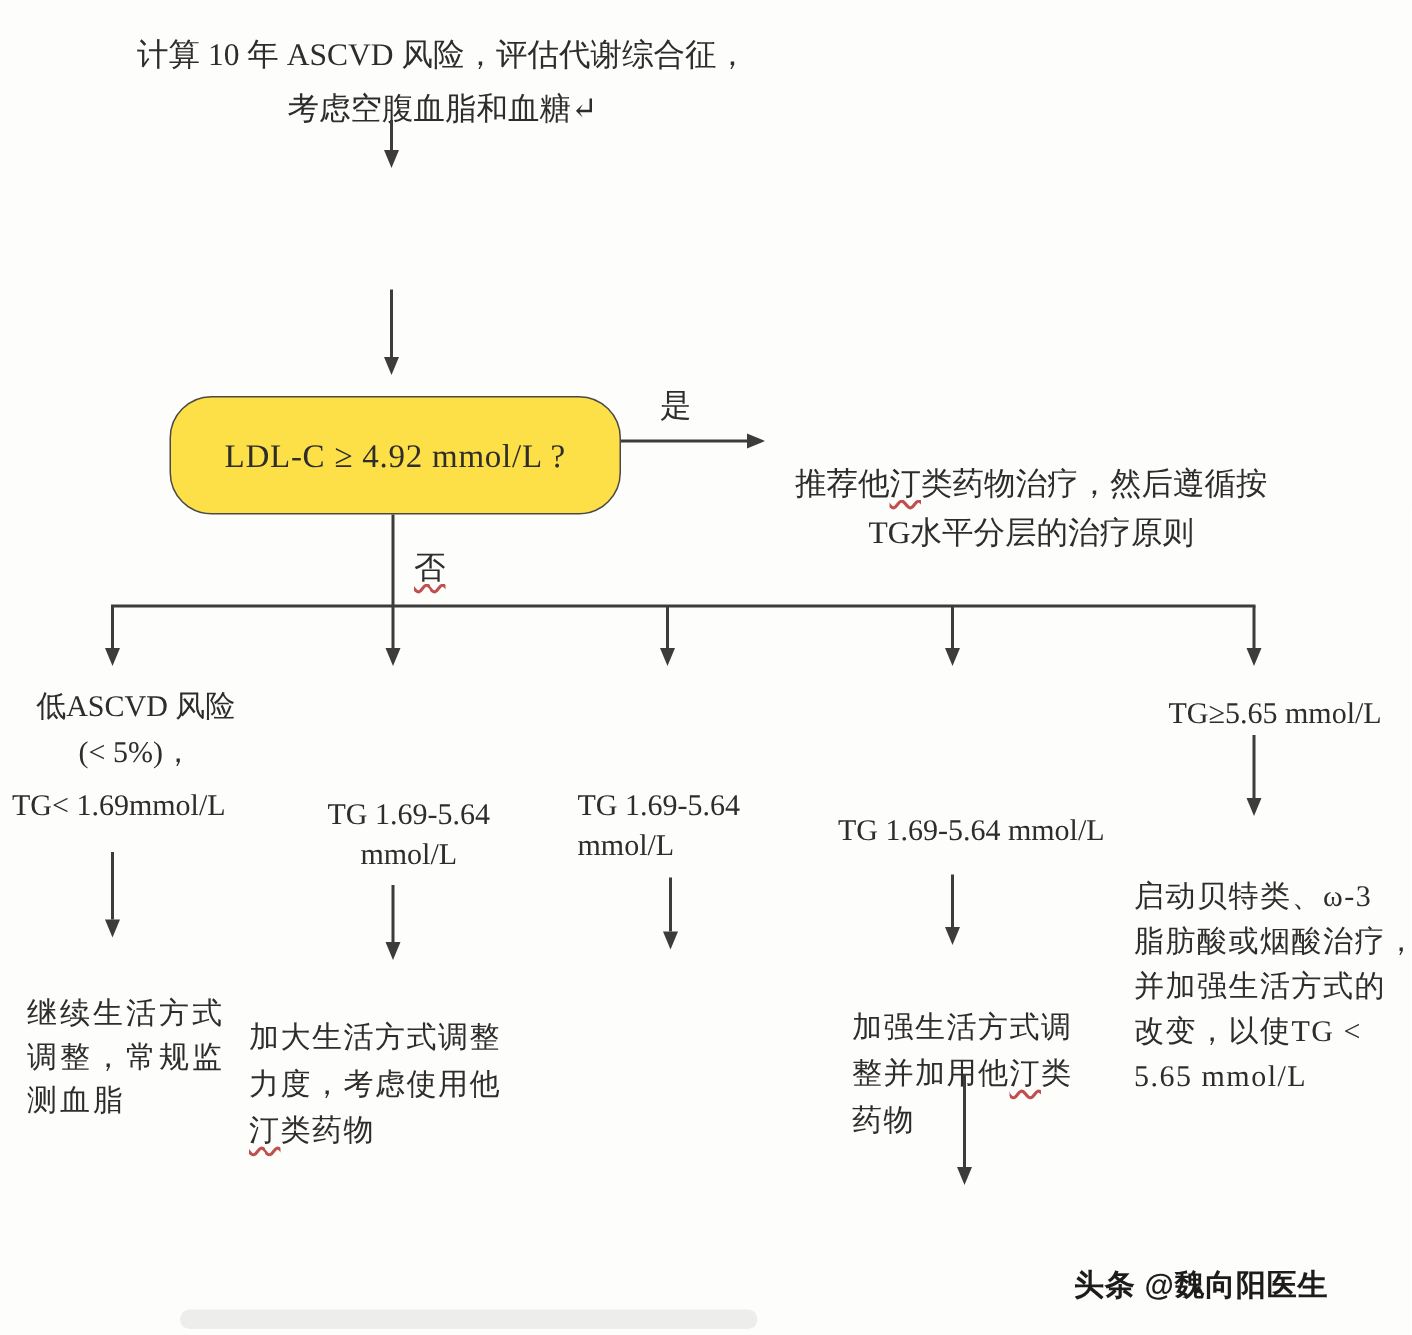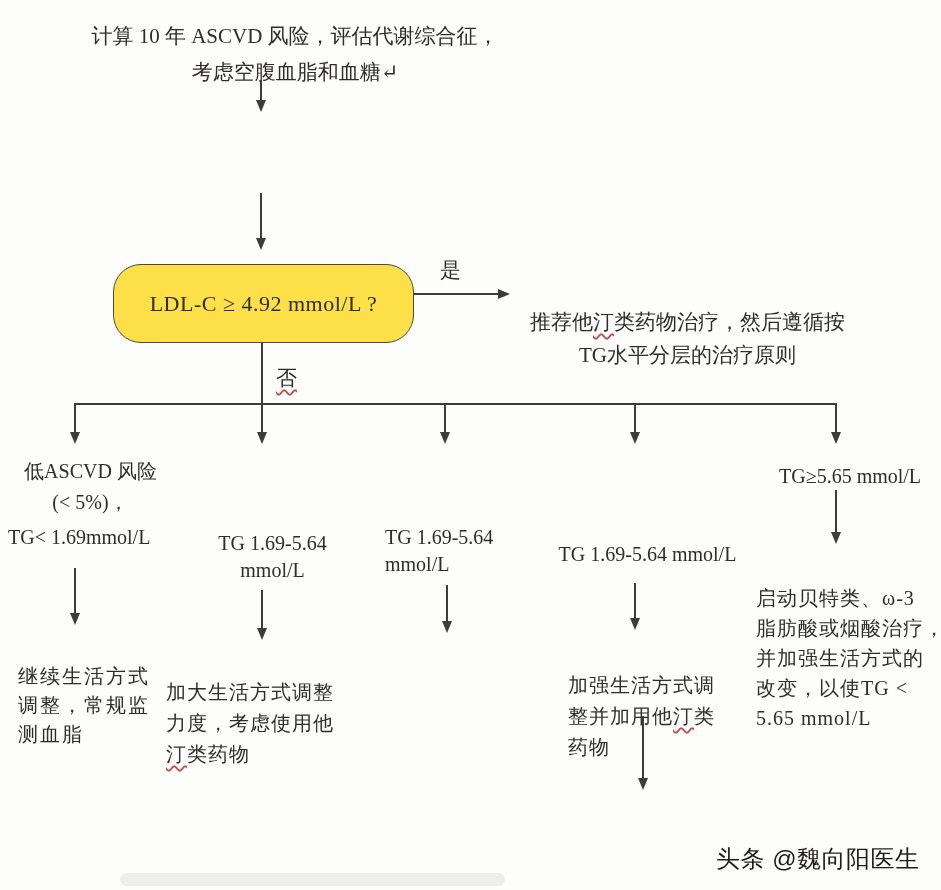--- a/index.html
+++ b/index.html
@@ -33,21 +33,21 @@
     display:flex; align-items:center; justify-content:center;
     font-size:22px; letter-spacing:.5px; background:#fde047;
   }
   .mark {
     text-decoration-line:underline; text-decoration-style:wavy;
     text-decoration-color:#c0504d; text-decoration-thickness:1.5px;
     text-underline-offset:4px;
   }
   .watermark {
     position:absolute; font-family:"Liberation Sans","DejaVu Sans",sans-serif;
-    font-weight:normal; font-size:24px; color:#1d1c1b; letter-spacing:.5px;
+    font-weight:bold; font-size:20px; color:#1d1c1b; letter-spacing:.5px;
   }
   .strip { position:absolute; background:#ededeb; border-radius:7px; }
 </style>
 </head>
 <body>
 
 <div class="canvas">
 
   <div class="txt center" style="left:60px; top:6px; width:470px; font-size:21px; line-height:36px;">计算 10 年 ASCVD 风险，评估代谢综合征，
 考虑空腹血脂和血糖↵</div>

